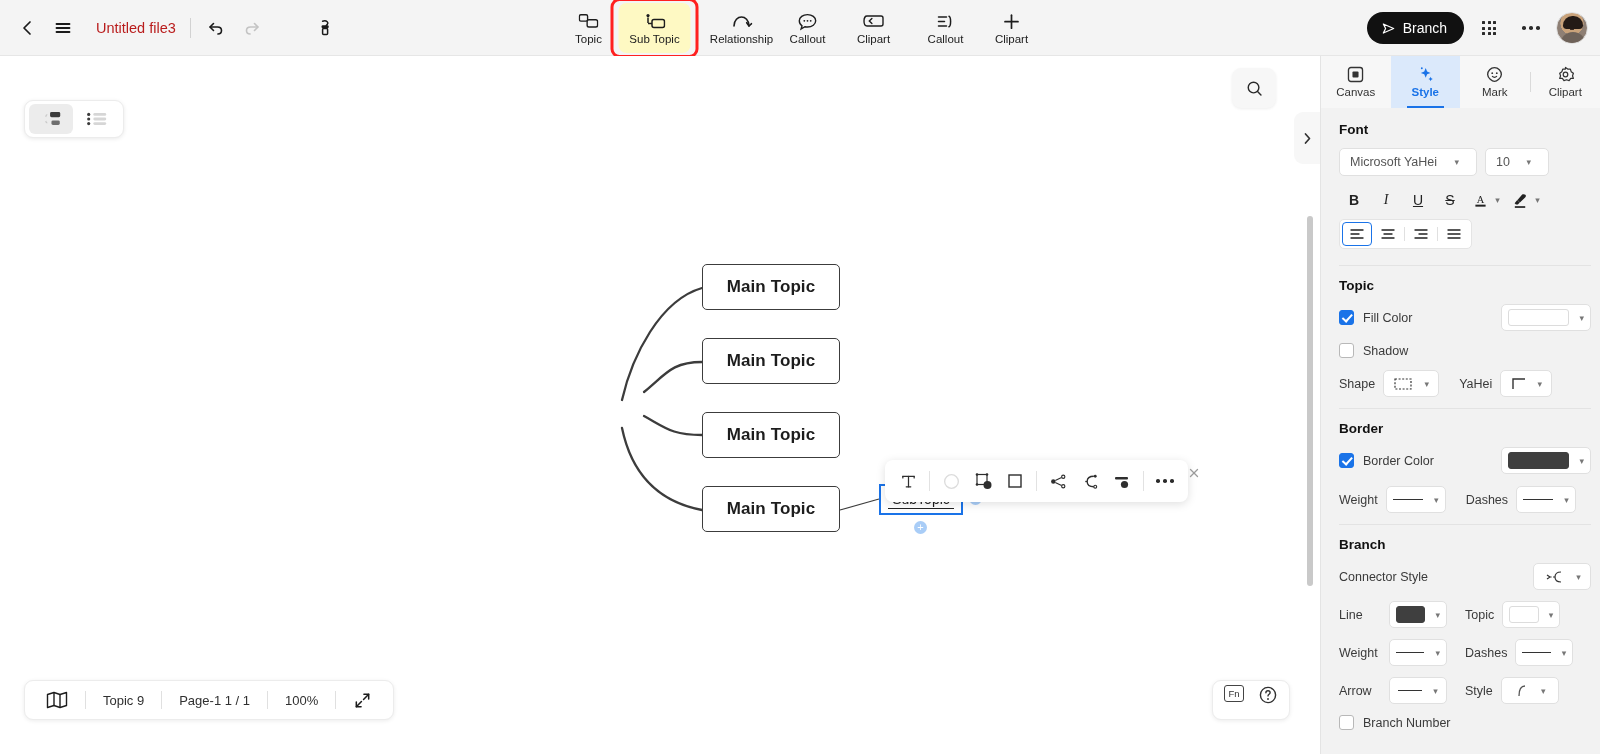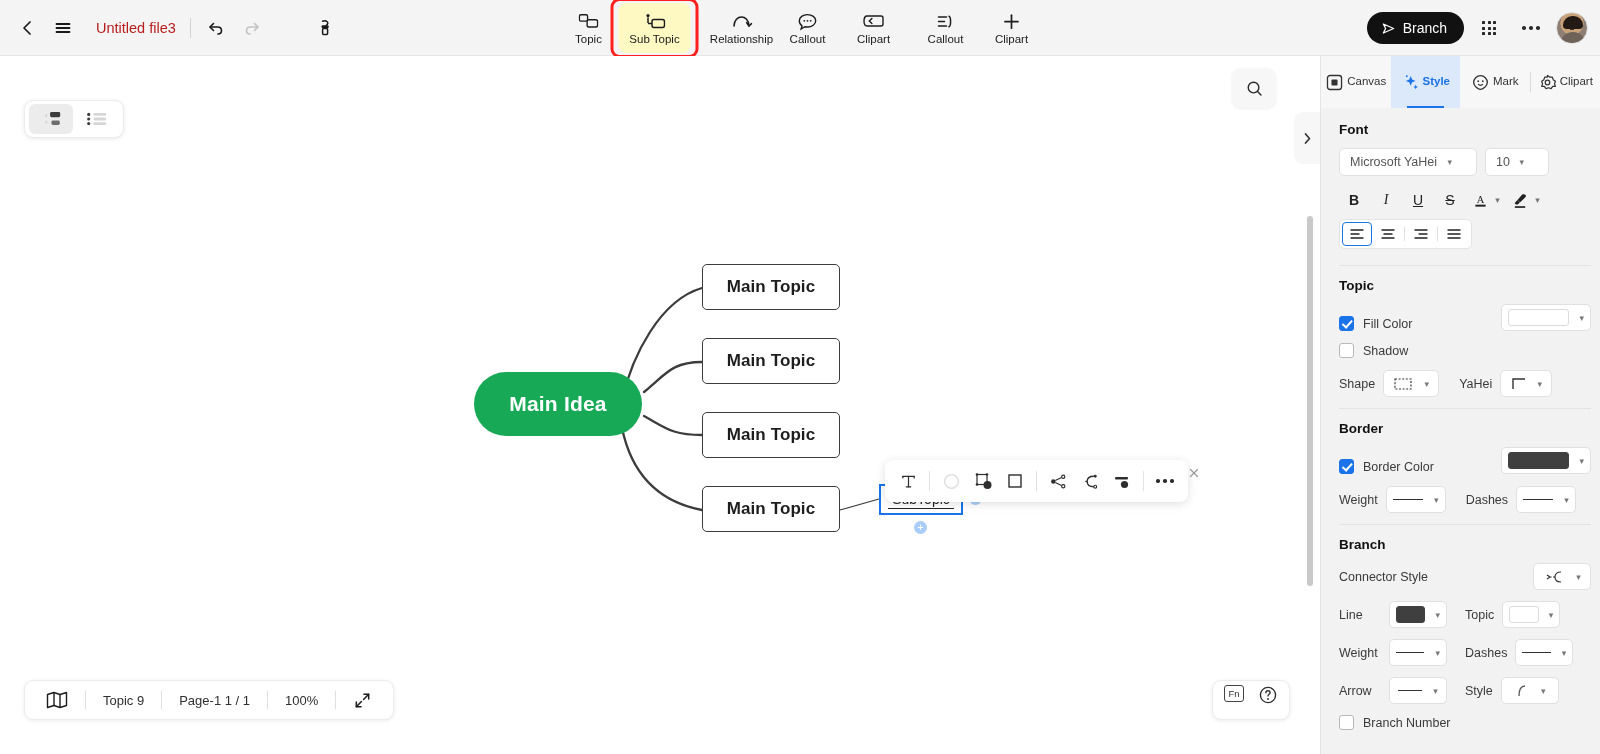--- a/index.html
+++ b/index.html
@@ -187,61 +187,61 @@
     background: #c9c9c9; border-radius: 3px;
   }
 
   
   .rpanel {
     position: absolute; left: 1320px; top: 56px; width: 280px; height: 698px;
     background: #f2f2f2; border-left: 1px solid #e4e4e4;
   }
   .rtabs { display: flex; height: 52px; background: #f7f7f7; }
   .rtab {
-    flex: 1; display: flex; flex-direction: row; align-items: center; justify-content: center;
+    flex: 1; display: flex; flex-direction: column; align-items: center; justify-content: center;
     gap: 3px; cursor: pointer; position: relative; color: #333;
   }
   .rtab .rl { font-size: 11.5px; line-height: 1; }
   .rtab.active { background: #dbe9fb; color: #1a73e8; }
   .rtab.active .rl { color: #1a73e8; font-weight: bold; }
   .rtab.active::after {
     content:""; position:absolute; left:16px; right:16px; bottom:0; height:2.5px; background:#1a73e8;
   }
   .rtab-sep { width: 1px; height: 20px; background: #dadada; align-self: center; }
 
   .rbody { position: absolute; left:4px; top: 52px; width: 280px; height: 646px; overflow: hidden; }
   .sect { padding: 14px 14px 2px 14px; }
   .sect h4 { font-size: 13.5px; color: #111; margin-bottom: 11px; }
   .divider { height: 1px; background: #e3e3e3; margin: 12px 0 0 0; }
 
   .row { display: flex; align-items: center; gap: 8px; margin-bottom: 11px; }
   .sel {
     height: 28px; background: #ffffff; border: 1px solid #e0e0e0; border-radius: 5px;
     display: flex; align-items: center; justify-content: space-between;
-    padding: 0 24px 0 10px; font-size: 12.5px; color: #555; cursor: pointer;
+    padding: 0 17px 0 10px; font-size: 12.5px; color: #555; cursor: pointer;
   }
   .chev { color: #777; font-size: 9px; margin-left: 6px; }
   .fmtrow { display: flex; align-items: center; gap: 2px; margin: 4px 0 6px 0; }
   .fbtn {
     width: 30px; height: 26px; border-radius: 4px; cursor: pointer;
     display: flex; align-items: center; justify-content: center;
     font-size: 14px; color: #222;
   }
   .aligngroup {
     display: flex; align-items: center; background:#fff; border:1px solid #e4e4e4;
     border-radius: 5px; padding: 2px; gap: 1px; width: fit-content; margin-top: 6px;
   }
   .abtn {
     width: 30px; height: 24px; border-radius: 4px; cursor: pointer;
     display: flex; align-items: center; justify-content: center;
   }
   .abtn.active { border: 1.5px solid #1a73e8; background:#fff; }
   .asep { width: 1px; height: 14px; background: #e0e0e0; }
 
-  .cbrow { display: flex; align-items: flex-end; gap: 9px; margin-bottom: 12px; }
+  .cbrow { display: flex; align-items: center; gap: 9px; margin-bottom: 12px; }
   .cb {
     width: 15px; height: 15px; border-radius: 3px; border: 1.5px solid #b8b8b8;
     background: #fff; cursor: pointer; flex: none;
   }
   .cb.on {
     background: #1a73e8; border-color: #1a73e8;
     display:flex; align-items:center; justify-content:center;
   }
   .cb.on::after {
     content:""; width:4px; height:8px; border:solid #fff; border-width:0 2px 2px 0;
@@ -475,23 +475,20 @@
     <svg class="mindmap" viewBox="0 0 1320 698">
       <g fill="none" stroke="#3c3c3c" stroke-width="2.3" stroke-linecap="round">
         <path d="M622 344 C 632 300, 660 244, 702 232"></path>
         <path d="M644 336 C 666 318, 672 306, 702 306"></path>
         <path d="M644 360 C 666 372, 672 379, 702 379"></path>
         <path d="M622 372 C 632 420, 660 446, 702 454"></path>
       </g>
       <path d="M840 454 L 879 443" fill="none" stroke="#3c3c3c" stroke-width="1.2"></path>
     </svg>
 
-    <div class="rootnode" style="left:474px; top:316px; width:168px; height:64px;">
-      <span>Main Idea</span>
-    </div>
 
     <div class="node" style="left:702px; top:208px; width:138px; height:46px;">
       <span>Main Topic</span>
     </div>
     <div class="node" style="left:702px; top:282px; width:138px; height:46px;">
       <span>Main Topic</span>
     </div>
     <div class="node" style="left:702px; top:356px; width:138px; height:46px;">
       <span>Main Topic</span>
     </div>

